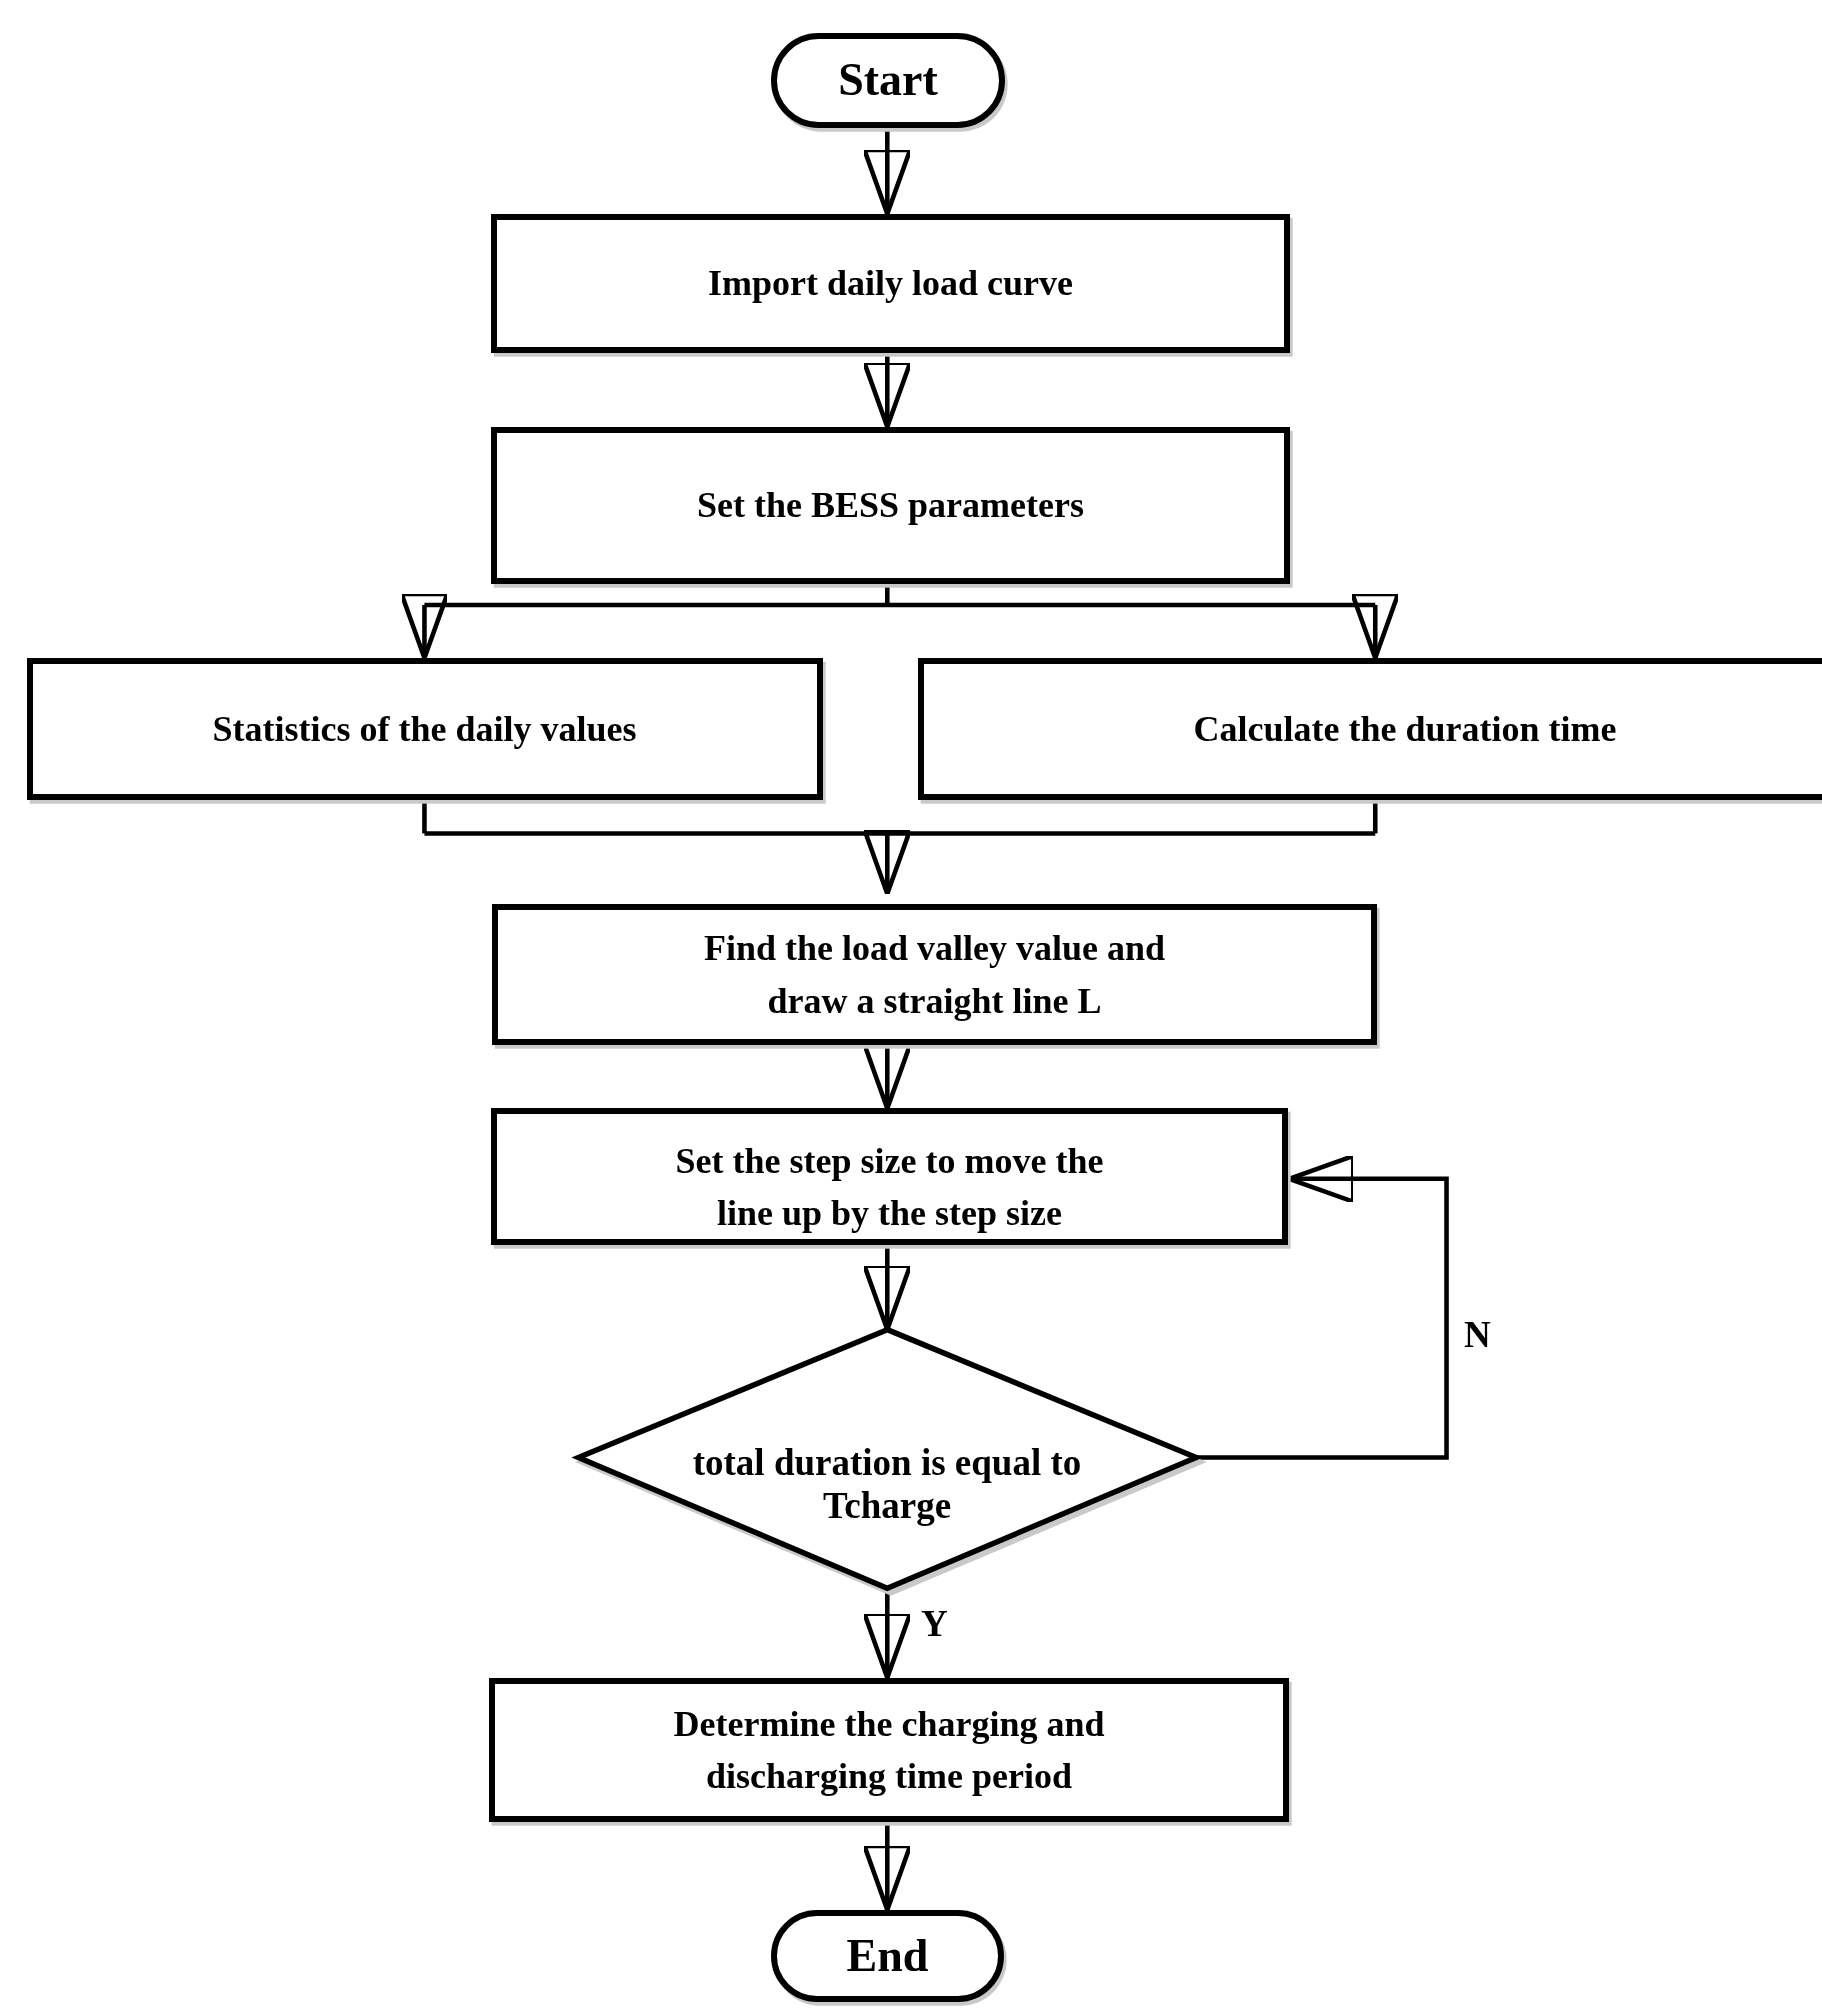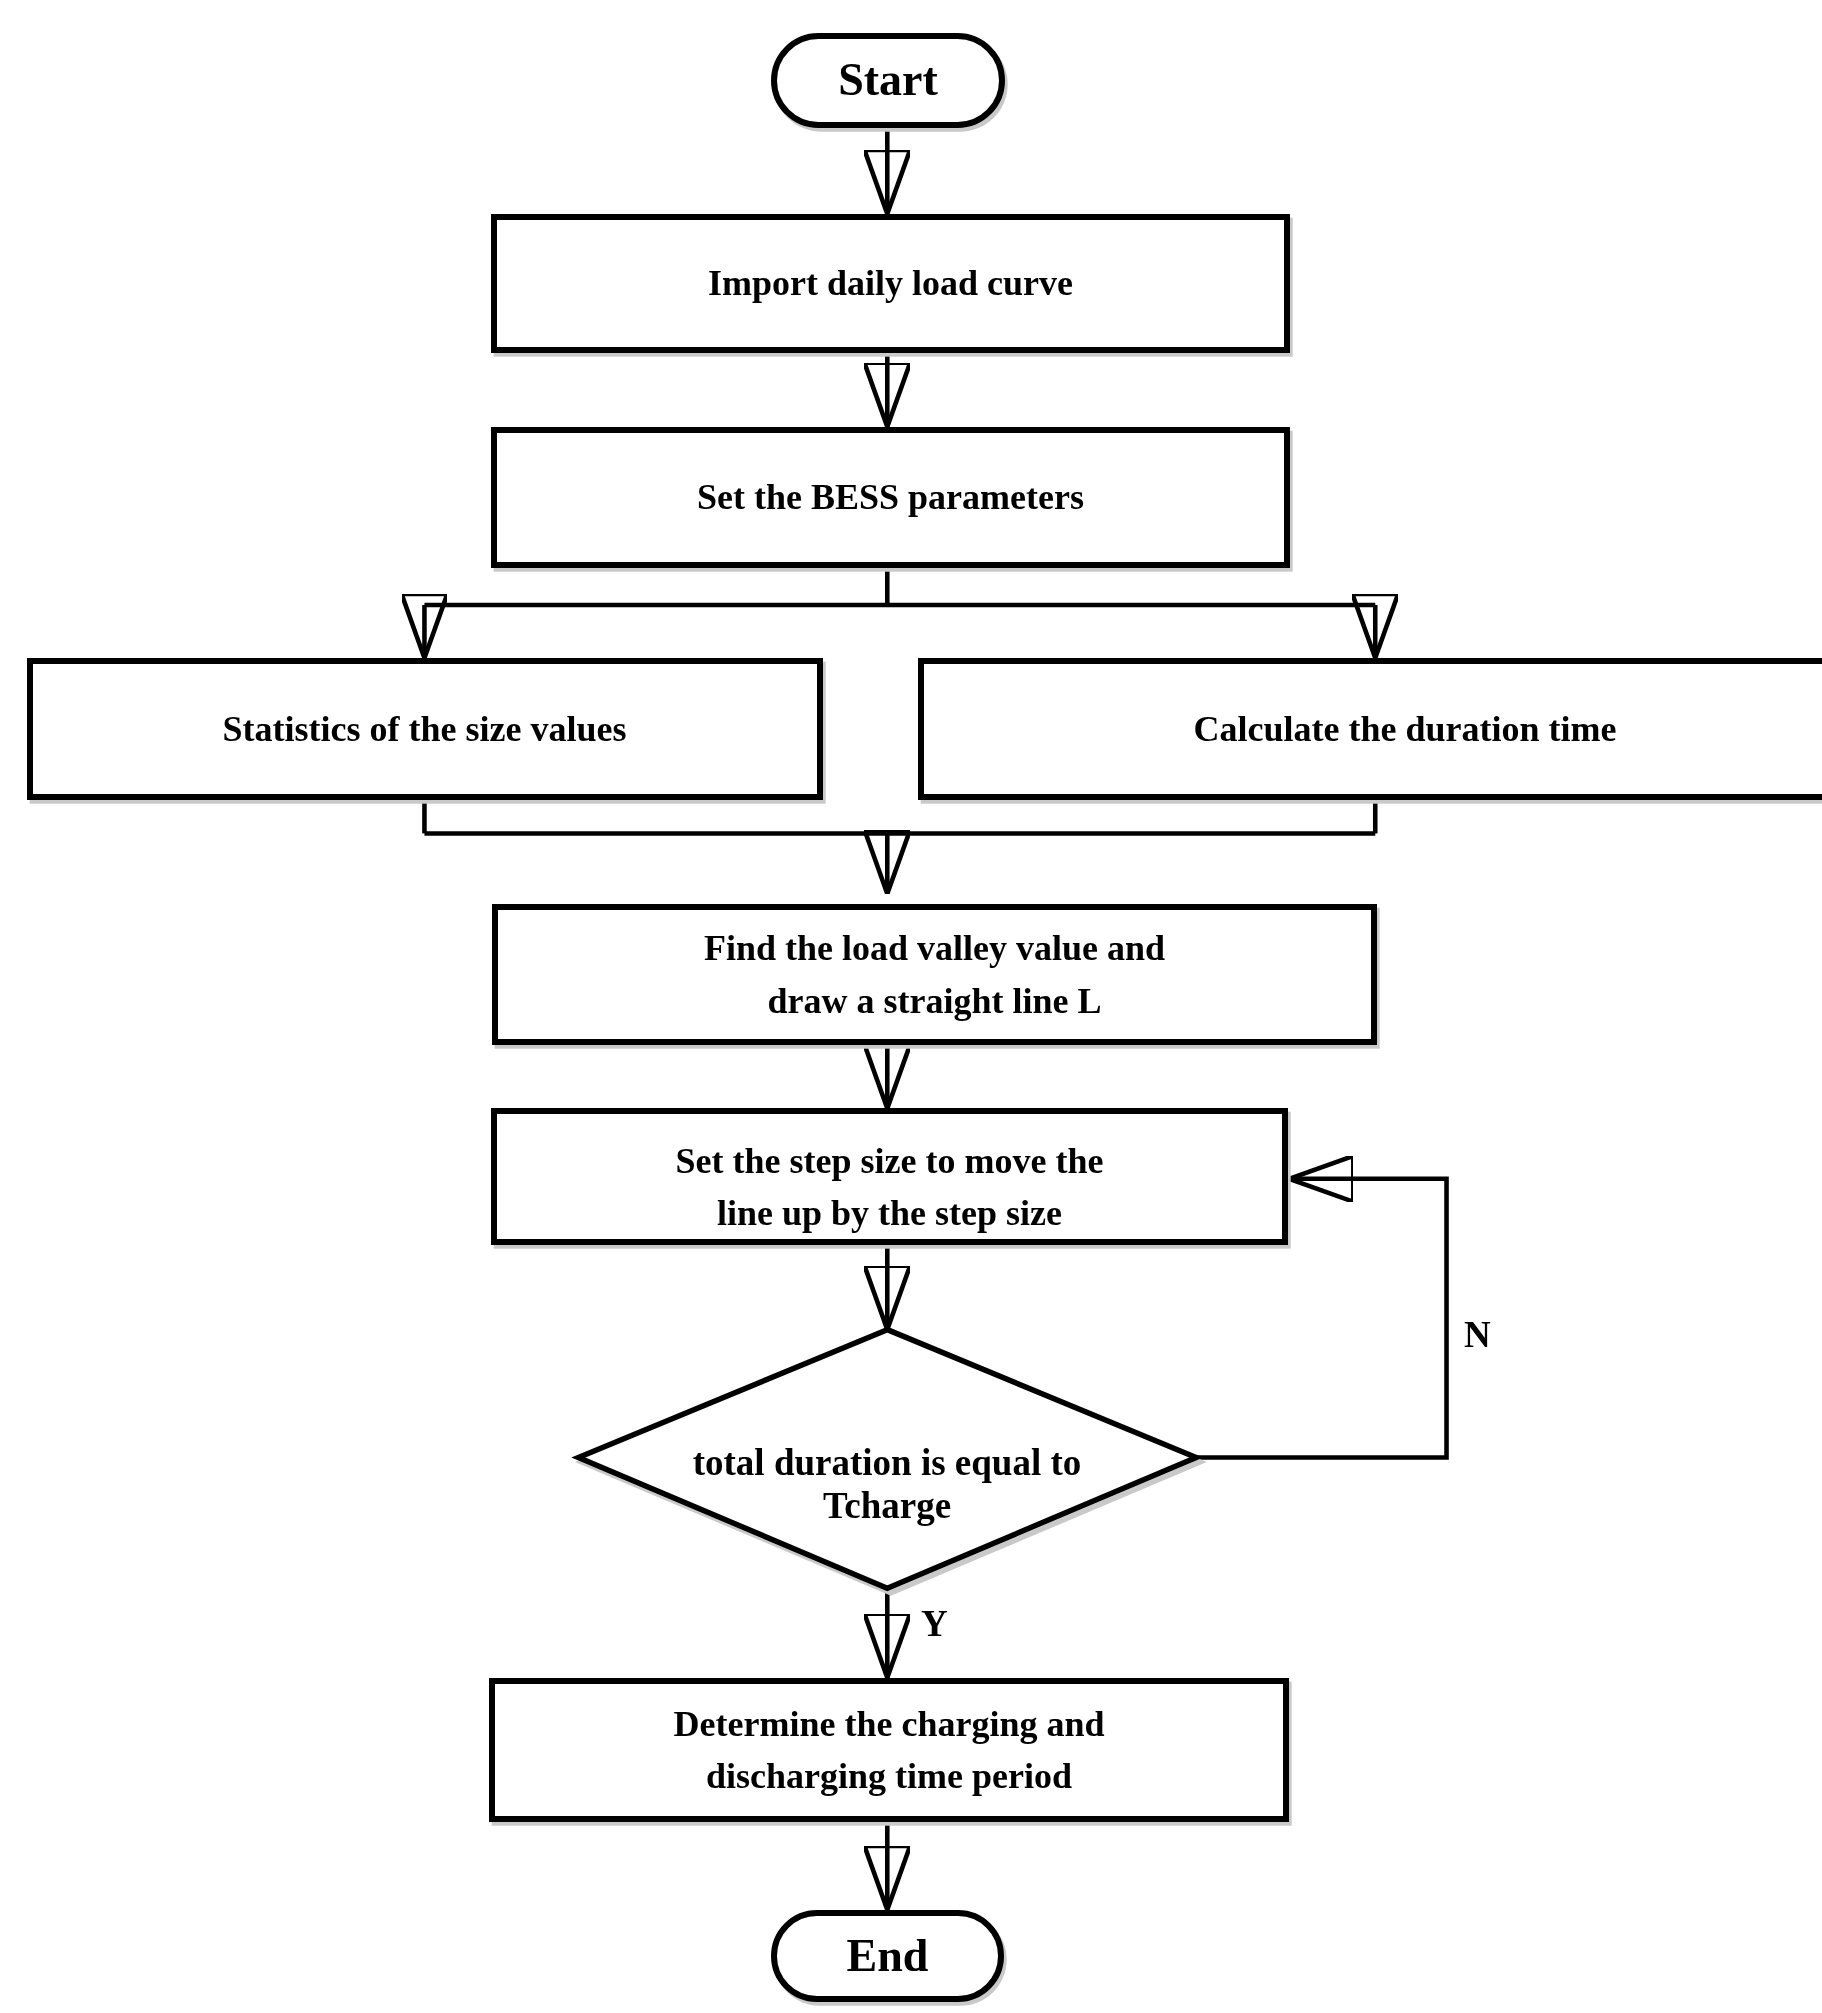--- a/index.html
+++ b/index.html
@@ -99,26 +99,26 @@
   </svg>
 
   <div class="node terminal" style="left:771px;top:22px;width:234px;height:95px;">
     <span class="label">Start</span>
   </div>
 
   <div class="node rect" style="left:491px;top:203px;width:799px;height:139px;">
     <span class="label">Import daily load curve</span>
   </div>
 
-  <div class="node rect" style="left:491px;top:416px;width:799px;height:141px;">
+  <div class="node rect" style="left:491px;top:416px;width:799px;height:157px;">
     <span class="label">Set the BESS parameters</span>
   </div>
 
   <div class="node rect" style="left:26.5px;top:647px;width:796px;height:142px;">
-    <span class="label">Statistics of the size values</span>
+    <span class="label">Statistics of the daily values</span>
   </div>
 
   <div class="node rect" style="left:918px;top:647px;width:974px;height:142px;">
     <span class="label">Calculate the duration time</span>
   </div>
 
   <div class="node rect" style="left:492px;top:893px;width:885px;height:141px;">
     <span class="label">Find the load valley value and
 draw a straight line L</span>
   </div>

